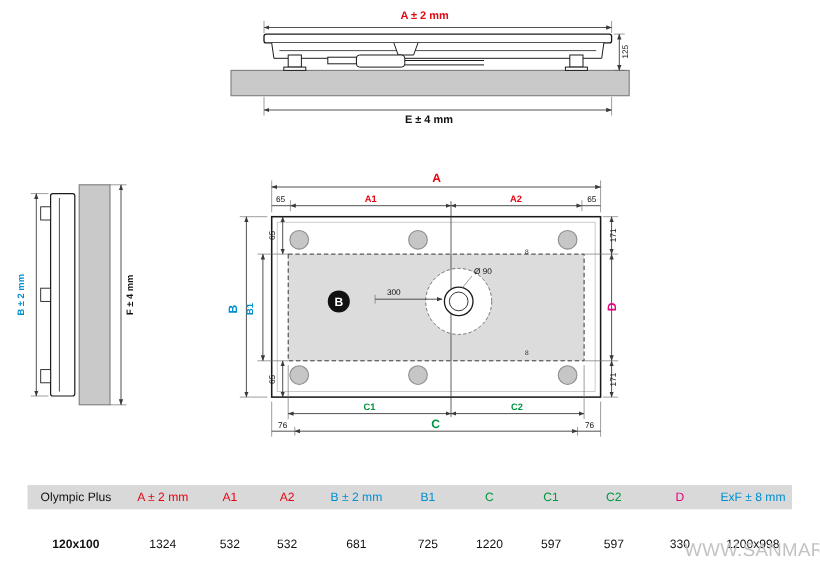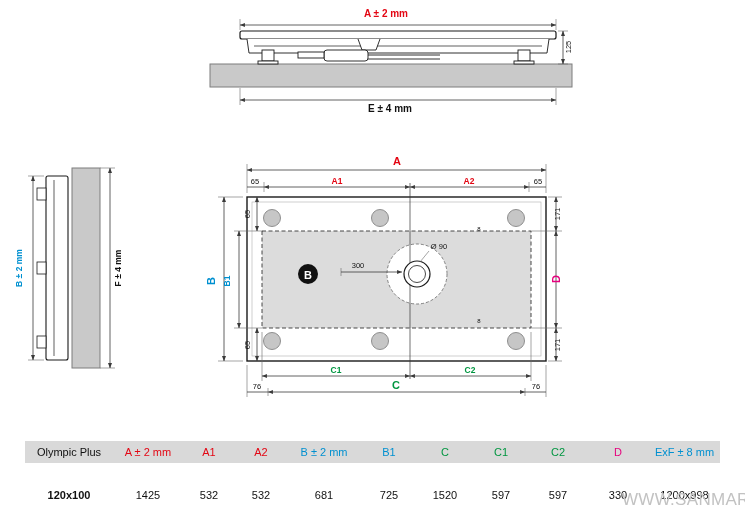--- a/index.html
+++ b/index.html
@@ -229,26 +229,26 @@
       <div class="th c4 blue">B ± 2 mm</div>
       <div class="th c5 blue">B1</div>
       <div class="th c6 green">C</div>
       <div class="th c7 green">C1</div>
       <div class="th c8 green">C2</div>
       <div class="th c9 magenta">D</div>
       <div class="th c10 blue">ExF ± 8 mm</div>
     </div>
     <div class="trow">
       <div class="td c0 bold">120x100</div>
-      <div class="td c1">1425</div>
+      <div class="td c1">1324</div>
       <div class="td c2">532</div>
       <div class="td c3">532</div>
       <div class="td c4">681</div>
       <div class="td c5">725</div>
-      <div class="td c6">1520</div>
+      <div class="td c6">1220</div>
       <div class="td c7">597</div>
       <div class="td c8">597</div>
       <div class="td c9">330</div>
       <div class="td c10">1200x998</div>
     </div>
   </div>
 
   <div class="watermark">WWW.SANMARKET.RU</div>
 </div>
 

